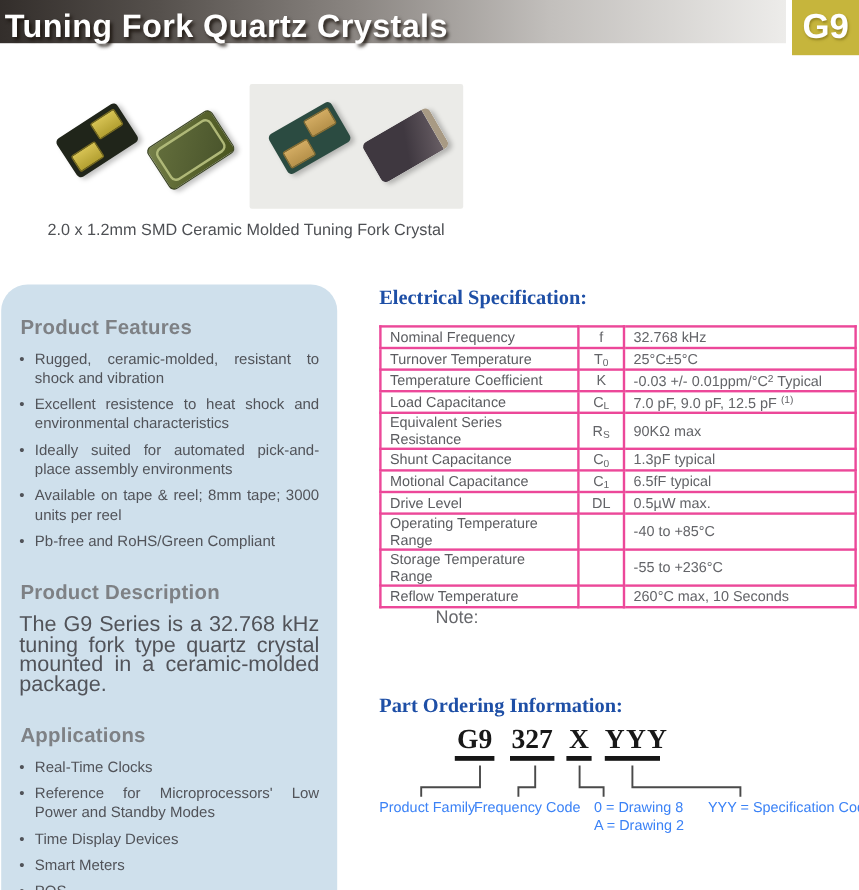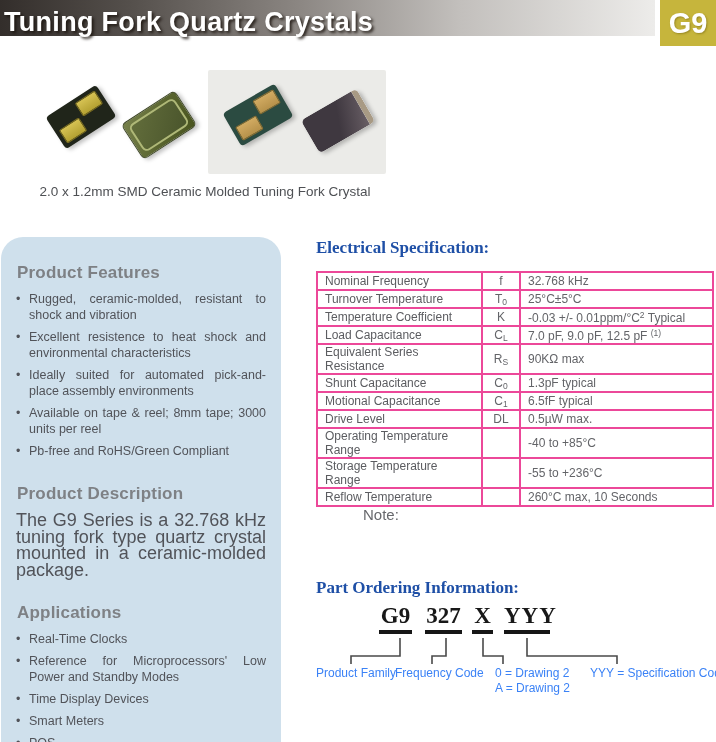--- a/index.html
+++ b/index.html
@@ -245,18 +245,18 @@
 
       <svg class="conn-svg" viewBox="0 0 400 164">
         <polyline points="84,60 84,78 35,78 35,86" fill="none" stroke="#4a4a4a" stroke-width="1.6"></polyline>
         <polyline points="130,60 130,78 116,78 116,86" fill="none" stroke="#4a4a4a" stroke-width="1.6"></polyline>
         <polyline points="167,60 167,78 187,78 187,86" fill="none" stroke="#4a4a4a" stroke-width="1.6"></polyline>
         <polyline points="211,60 211,78 301,78 301,86" fill="none" stroke="#4a4a4a" stroke-width="1.6"></polyline>
       </svg>
 
       <div class="ord-label lbl-family">Product Family</div>
       <div class="ord-label lbl-freq">Frequency Code</div>
-      <div class="ord-label lbl-d1">0 = Drawing 2</div>
+      <div class="ord-label lbl-d1">0 = Drawing 8</div>
       <div class="ord-label lbl-d2">A = Drawing 2</div>
       <div class="ord-label lbl-yyy">YYY = Specification Code</div>
     </div>
   </main>
 </div>
 
 </body></html>

